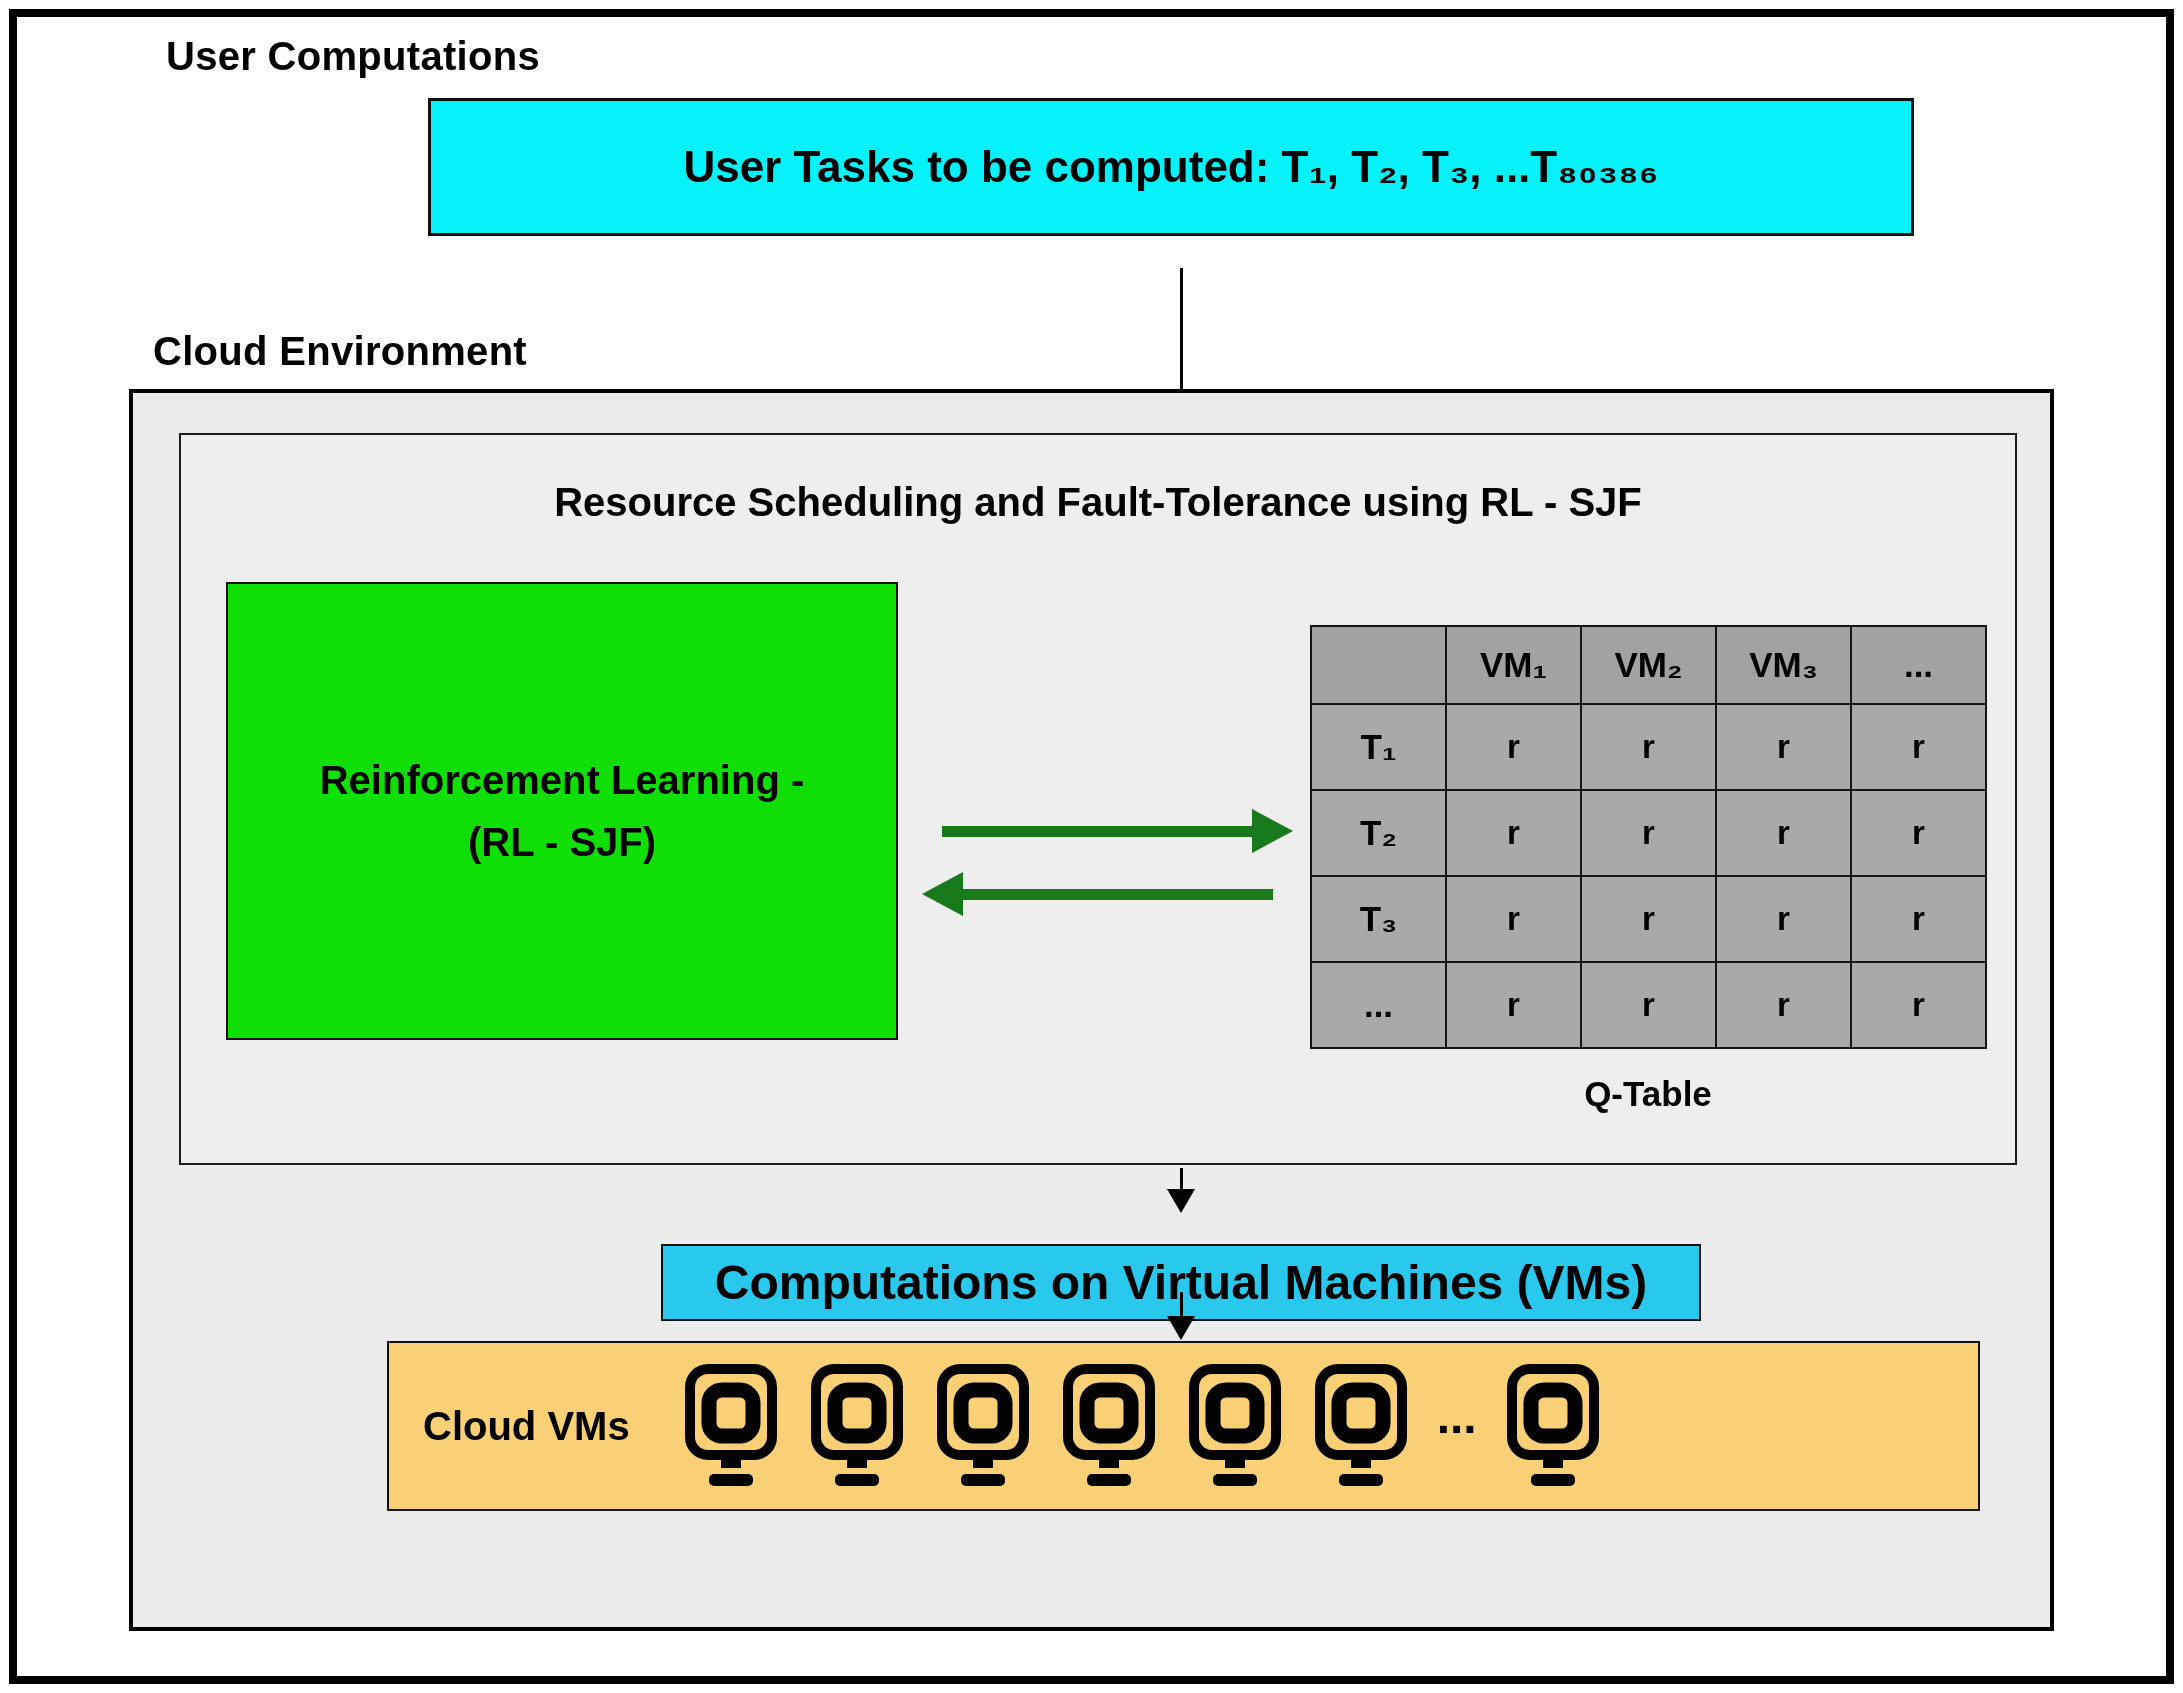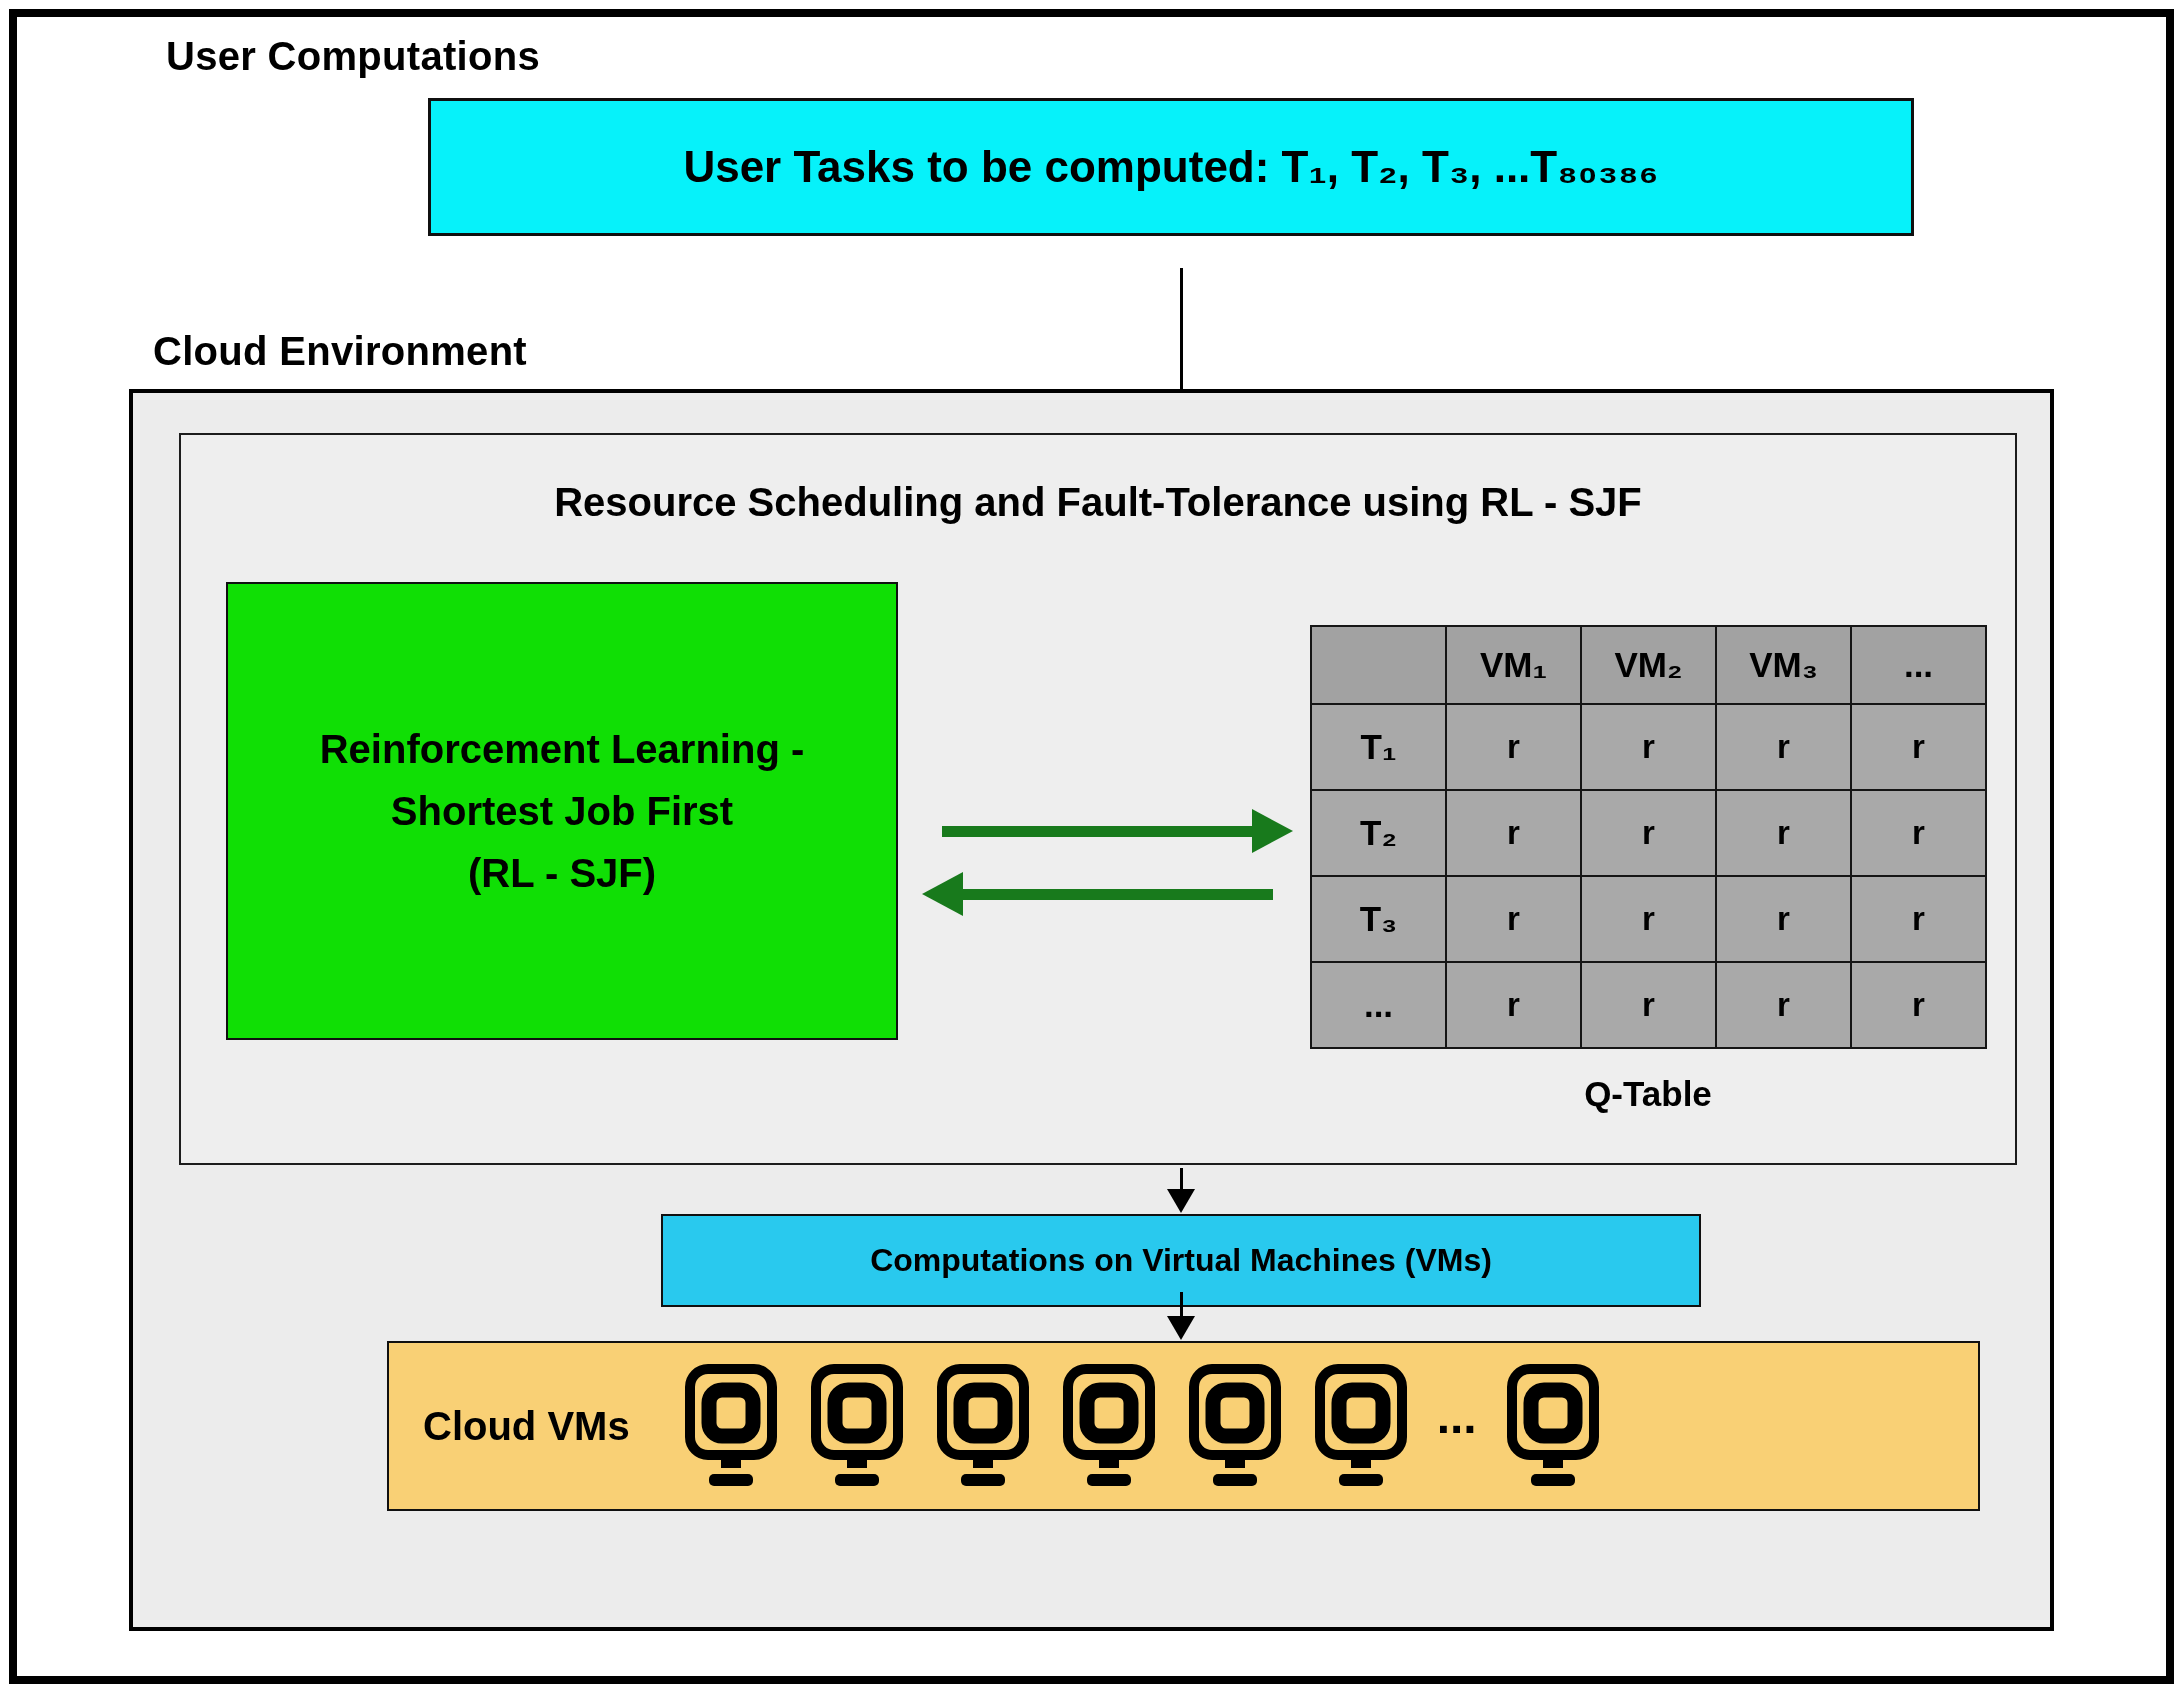--- a/index.html
+++ b/index.html
@@ -21,21 +21,21 @@
   #user-env-label{left:166px;top:34px;}
   #cloud-env-label{left:153px;top:329px;}
 
   .box{position:absolute;box-sizing:border-box;display:flex;align-items:center;justify-content:center;text-align:center;}
   #tasks-box{left:428px;top:98px;width:1486px;height:138px;background:var(--user-tasks-cyan);border:3.3px solid #101010;font-size:44px;font-weight:700;}
   #env-box{left:129px;top:389px;width:1925px;height:1242px;background:var(--panel-gray);border:4.6px solid #000;}
   #scheduler-box{left:179px;top:433px;width:1838px;height:732px;background:#eeeeee;border:2px solid #1c1c1c;}
   #scheduler-title{position:absolute;left:179px;top:480px;width:1838px;text-align:center;font-size:40px;font-weight:700;}
   #rl-box{left:226px;top:582px;width:672px;height:458px;background:var(--rl-green);border:2.6px solid #101010;flex-direction:column;font-size:40px;font-weight:700;line-height:1.55;}
   #qtable-note{position:absolute;left:905px;top:672px;width:401px;text-align:center;font-size:32px;font-weight:700;line-height:1.32;}
-  #computations-box{left:661px;top:1214px;width:1040px;height:93px;background:var(--computations-cyan);border:2.6px solid #101010;font-size:32px;font-weight:700;}
+  #computations-box{left:661px;top:1244px;width:1040px;height:77px;background:var(--computations-cyan);border:2.6px solid #101010;font-size:48px;font-weight:700;}
   #vms-box{left:387px;top:1341px;width:1593px;height:170px;background:var(--vms-orange);border:2.6px solid #101010;justify-content:flex-start;padding:0 0 0 34px;gap:26px;}
   #vms-label{font-size:40px;font-weight:700;margin-right:25px;white-space:nowrap;}
   .vm-icon{width:100px;height:127px;flex:0 0 auto;}
   .vm-dots{font-size:48px;font-weight:700;line-height:1;transform:translateY(-9.2px);}
 
   
   .varrow{position:absolute;width:29px;}
   .varrow .vline{position:absolute;left:13px;top:0;width:2.6px;background:#000;}
   .varrow .vhead{position:absolute;left:0;bottom:0;width:0;height:0;border-left:14.5px solid transparent;border-right:14.5px solid transparent;border-top:24px solid #000;}
   #arrow-tasks{left:1167px;top:268px;height:158px;}
@@ -83,21 +83,20 @@
 
   <div class="env-label" id="cloud-env-label">Cloud Environment</div>
 
   <div class="box" id="env-box"></div>
 
   <div class="box" id="scheduler-box"></div>
   <div id="scheduler-title">Resource Scheduling and Fault-Tolerance using RL - SJF</div>
 
   <div class="box" id="rl-box">
     <div>Reinforcement Learning -</div>
-    <div>Shortest Job First</div>
     <div>(RL - SJF)</div>
   </div>
 
 
   <div class="garrow" id="garrow-right">
     <div class="shaft"></div>
     <div class="head"></div>
   </div>
   <div class="garrow" id="garrow-left">
     <div class="head"></div>

